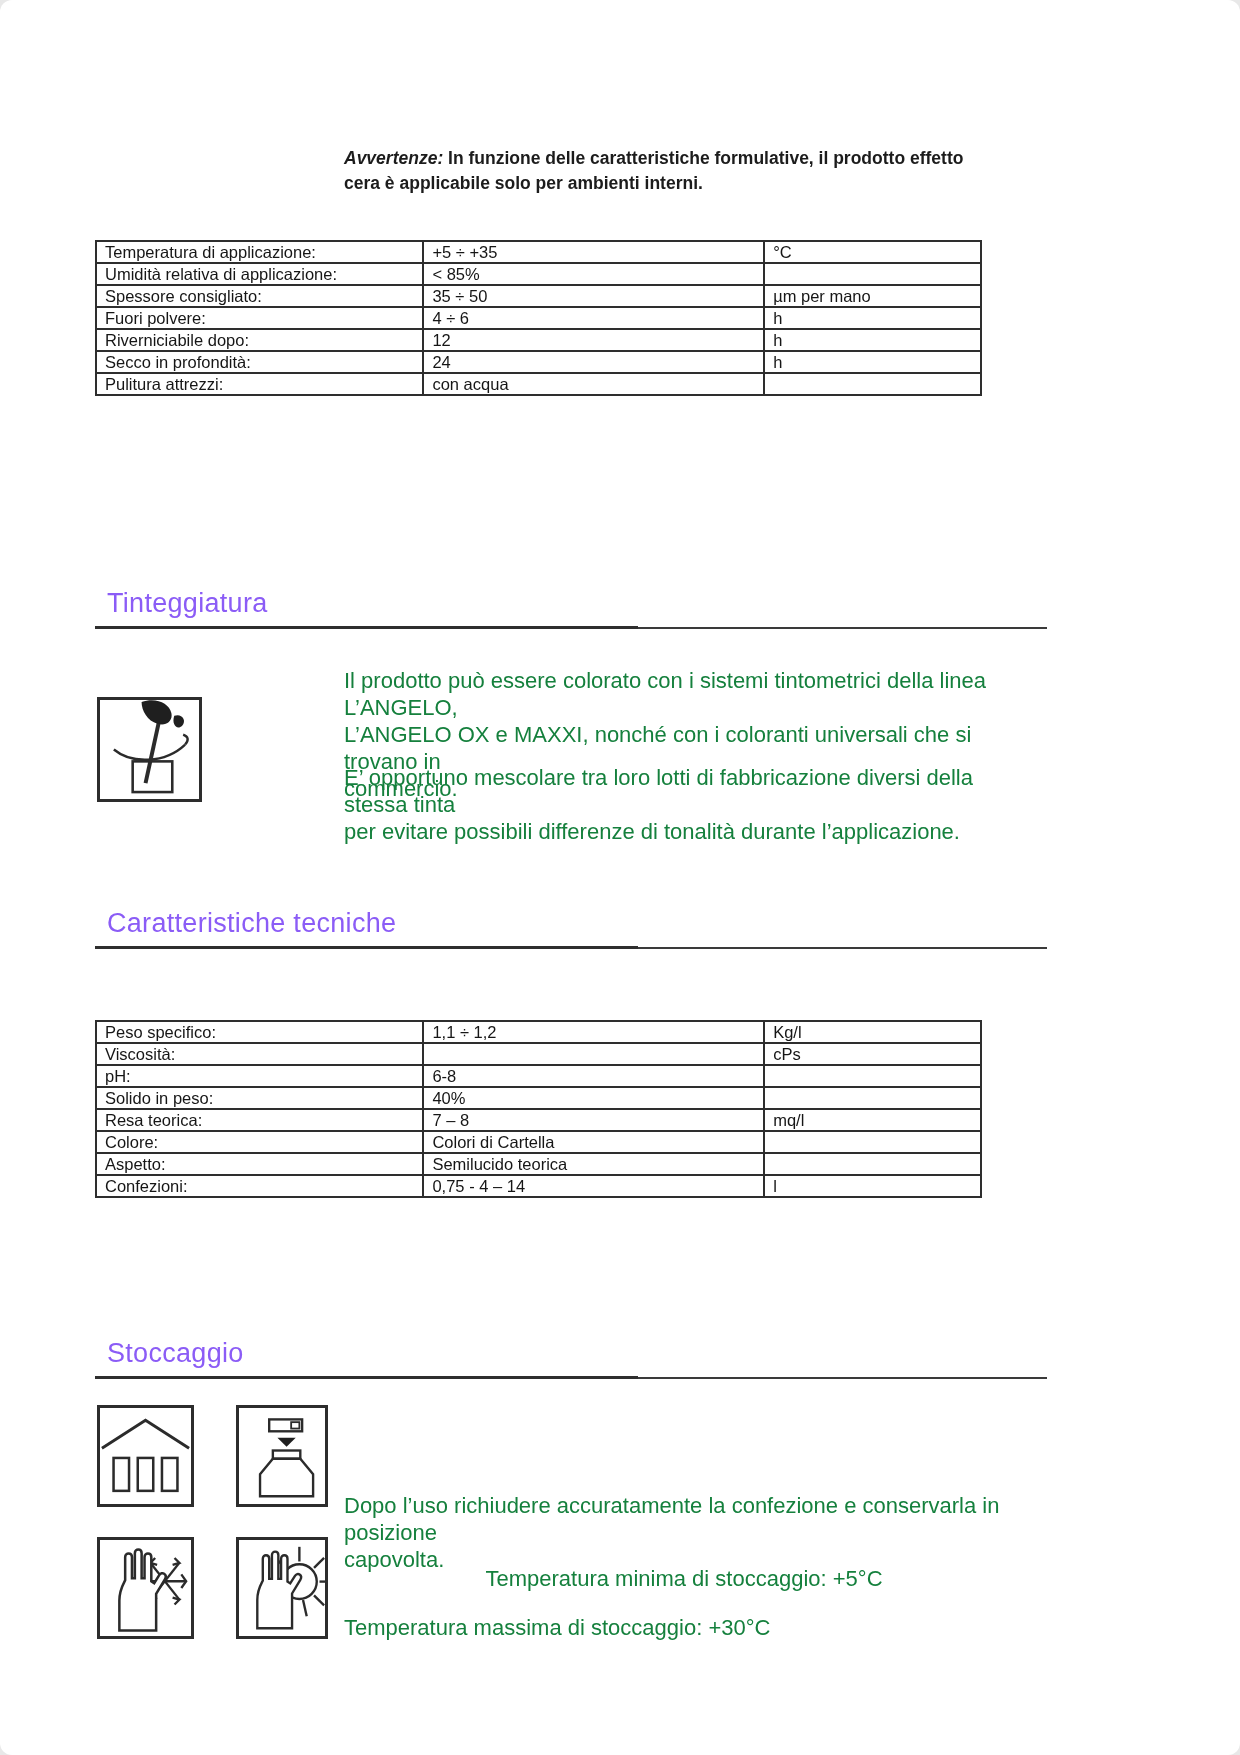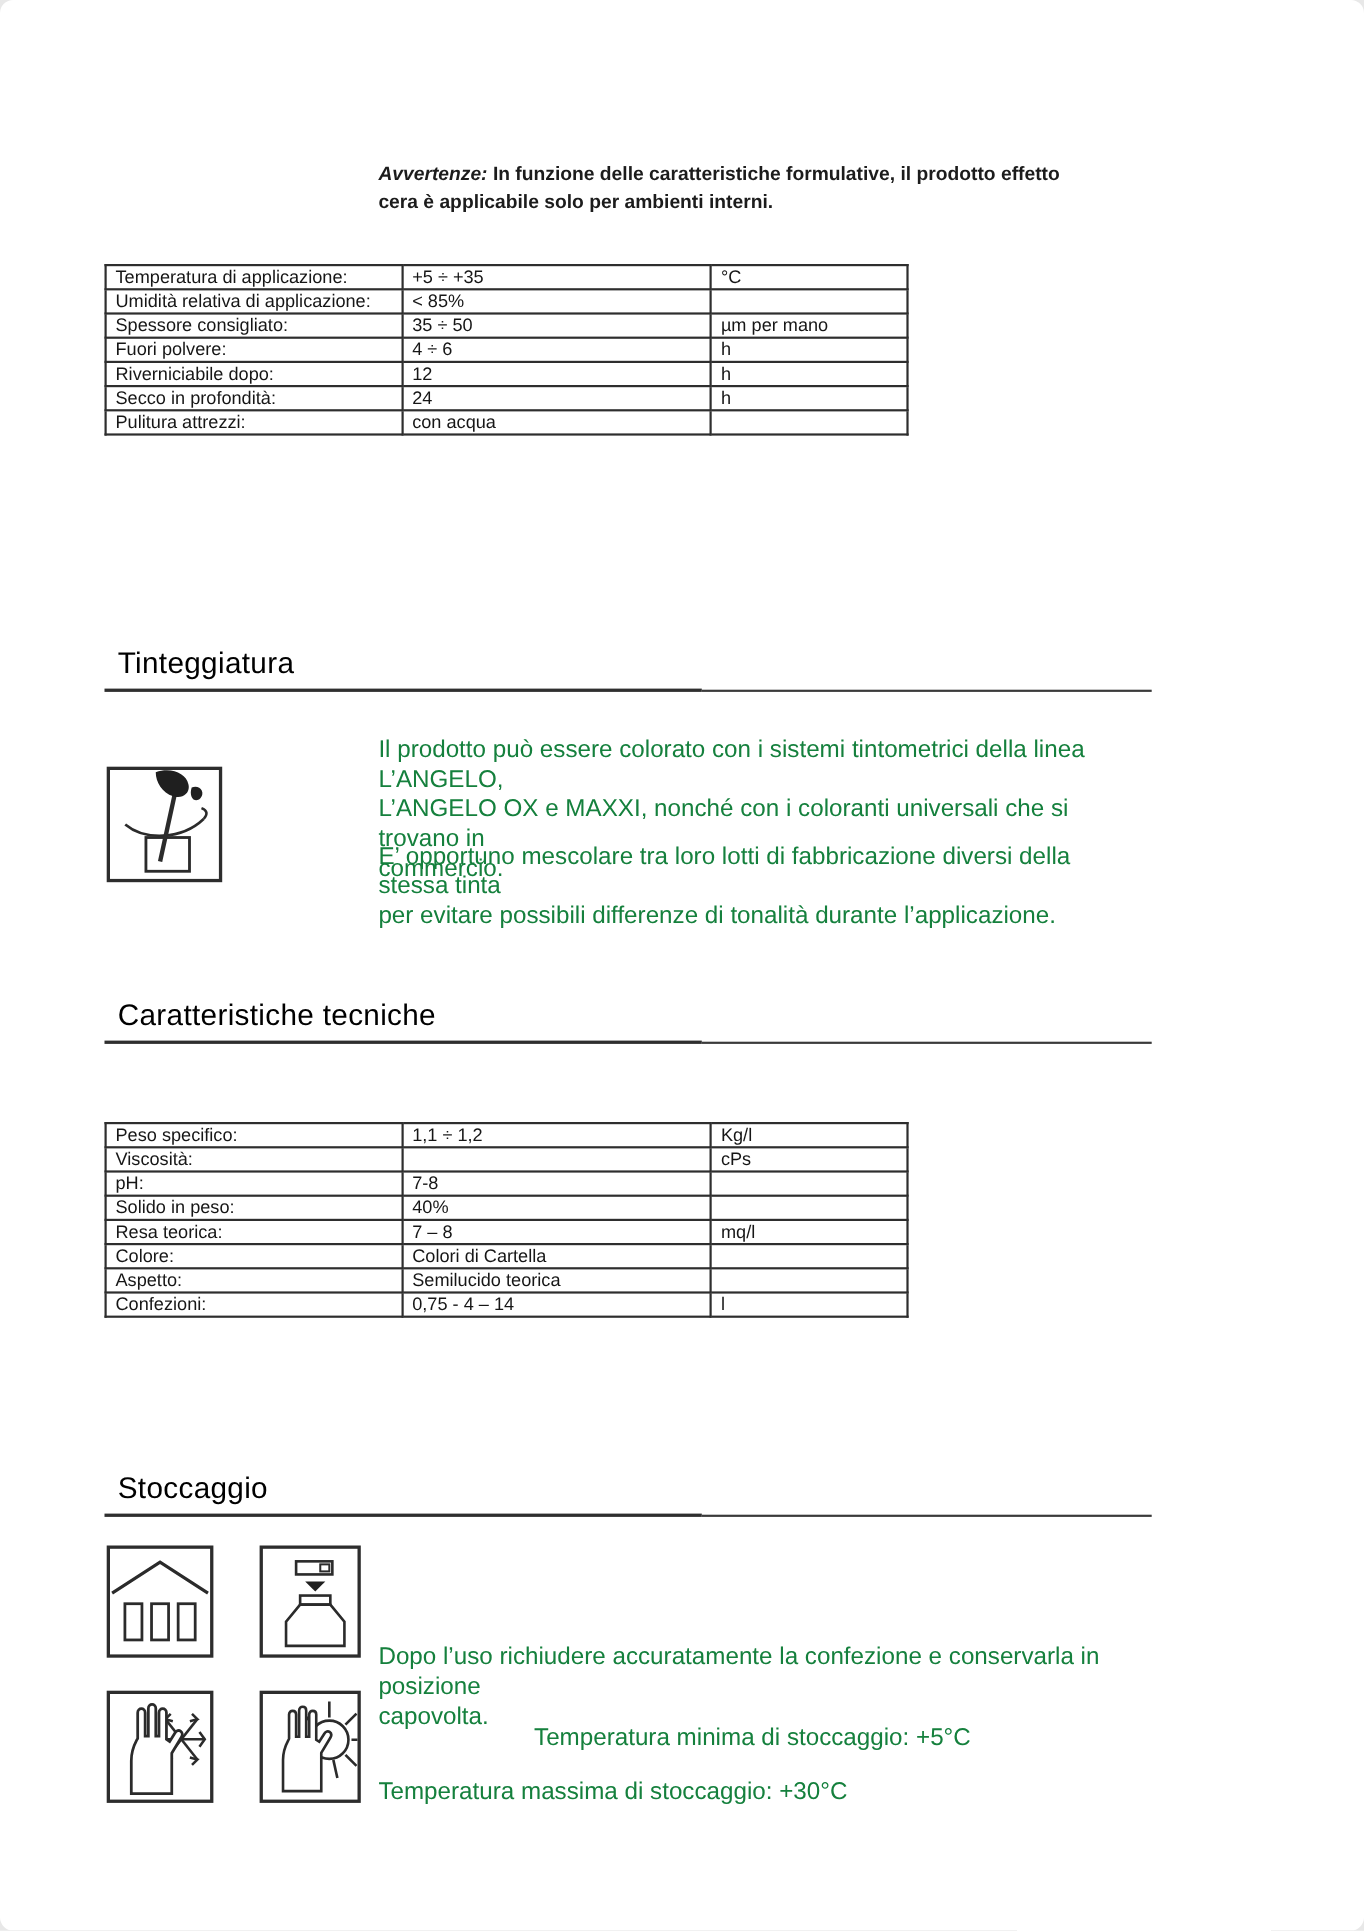--- a/index.html
+++ b/index.html
@@ -14,36 +14,36 @@
     border-radius:12px;
   }
   .notice{
     position:absolute;left:344px;top:128px;width:690px;
     font-size:17.5px;line-height:25px;font-weight:bold;
     white-space:pre-line;
   }
   .notice .lbl{font-style:italic;}
 
   table.data{
-    position:absolute;left:95px;width:731px;
+    position:absolute;left:95px;width:887px;
     border-collapse:collapse;table-layout:fixed;
     font-size:16.5px;color:#161616;
   }
   table.data td{
     border:2px solid #2e2e2e;
     padding:0 8px;height:20px;
     overflow:hidden;white-space:nowrap;
   }
   .t1{top:240px;}
   .t2{top:1020px;}
 
   .section-head{position:absolute;left:95px;width:952px;}
   .section-head h2{
     margin:0 0 7px 12px;
-    font-size:27px;font-weight:400;color:#000000;
+    font-size:27px;font-weight:400;color:#8b5cf6;
     letter-spacing:.3px;
   }
   .rule{position:relative;height:4px;}
   .rule .seg-l{position:absolute;left:0;top:0;width:57%;height:3px;background:#2f2f2f;}
   .rule .seg-r{position:absolute;left:57%;top:1px;width:43%;height:2px;background:#3a3a3a;}
   .h-tint{top:588px;}
   .h-car{top:908px;}
   .h-stoc{top:1338px;}
 
   .para{
@@ -167,21 +167,21 @@
         <td>1,1 ÷ 1,2</td>
         <td>Kg/l</td>
       </tr>
       <tr>
         <td>Viscosità:</td>
         <td></td>
         <td>cPs</td>
       </tr>
       <tr>
         <td>pH:</td>
-        <td>7-8</td>
+        <td>6-8</td>
         <td></td>
       </tr>
       <tr>
         <td>Solido in peso:</td>
         <td>40%</td>
         <td></td>
       </tr>
       <tr>
         <td>Resa teorica:</td>
         <td>7 – 8</td>

